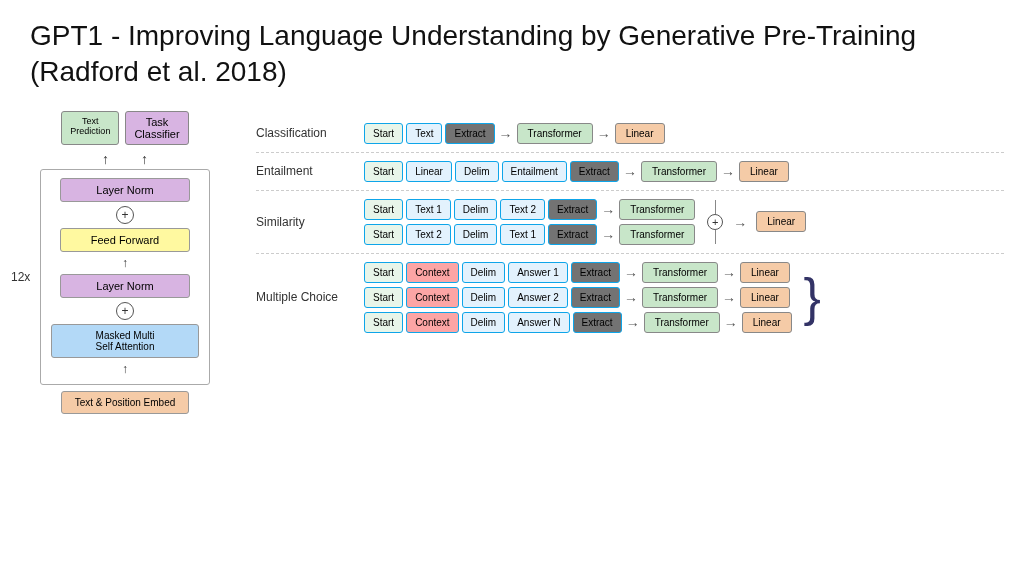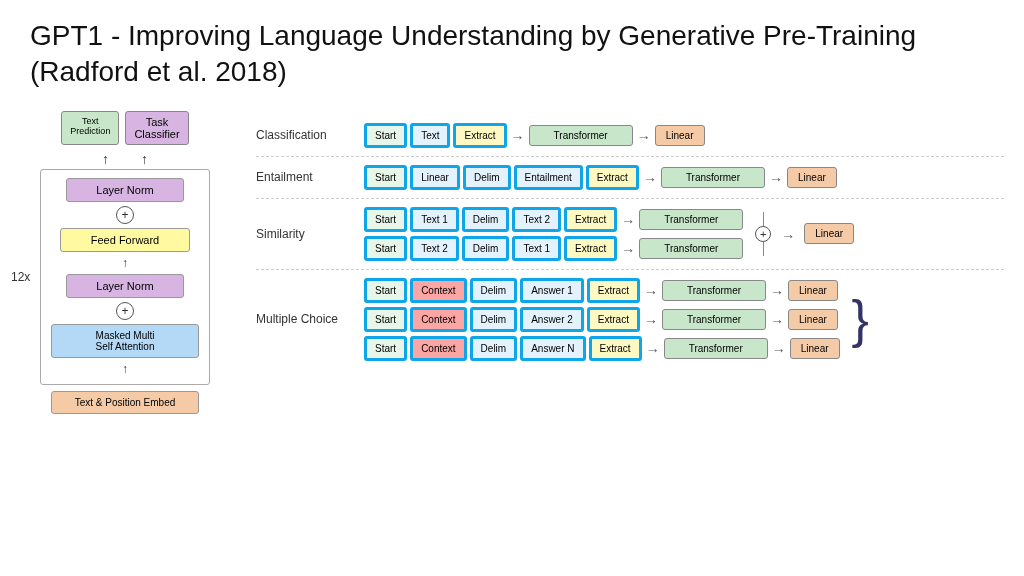--- a/index.html
+++ b/index.html
@@ -75,21 +75,21 @@
       color: #333;
     }
 
     .layer-norm-box {
       background: #d8b4e2;
       border: 1px solid #999;
       border-radius: 3px;
       padding: 5px 20px;
       font-size: 11px;
       text-align: center;
-      width: 118px;
+      width: 130px;
     }
 
     .feed-forward-box {
       background: #fff9a0;
       border: 1px solid #999;
       border-radius: 3px;
       padding: 5px 10px;
       font-size: 11px;
       text-align: center;
       width: 130px;
@@ -118,21 +118,21 @@
       background: #fff;
     }
 
     .embed-box {
       background: #f5cba7;
       border: 1px solid #999;
       border-radius: 3px;
       padding: 5px 8px;
       font-size: 10px;
       text-align: center;
-      width: 148px;
+      width: 128px;
       margin-top: 6px;
     }
 
     
     .right-block {
       flex: 1;
       display: flex;
       flex-direction: column;
       gap: 0;
     }
@@ -159,46 +159,46 @@
     .sequence {
       display: flex;
       align-items: center;
       gap: 3px;
       flex-wrap: nowrap;
     }
 
     .seq-box {
       padding: 4px 8px;
       font-size: 10px;
-      border: 3px solid #0ea5e9;
+      border: 1px solid #0ea5e9;
       border-radius: 3px;
       white-space: nowrap;
       text-align: center;
     }
 
     .seq-start { background: #e8f5e9; }
     .seq-text { background: #e3f2fd; }
     .seq-delim { background: #e3f2fd; }
-    .seq-extract { background: #fef9c3; }
+    .seq-extract { background: #737373; }
     .seq-premise { background: #e3f2fd; }
     .seq-hypothesis { background: #e3f2fd; }
     .seq-answer { background: #e3f2fd; }
     .seq-context { background: #fca5a5; }
 
     .arrow {
       font-size: 14px;
       color: #555;
       margin: 0 1px;
     }
 
     .transformer-box {
       background: #c8e6c9;
       border: 1px solid #888;
       border-radius: 3px;
-      padding: 4px 24px;
+      padding: 4px 10px;
       font-size: 10px;
       text-align: center;
     }
 
     .linear-box {
       background: #f5cba7;
       border: 1px solid #888;
       border-radius: 3px;
       padding: 4px 10px;
       font-size: 10px;

